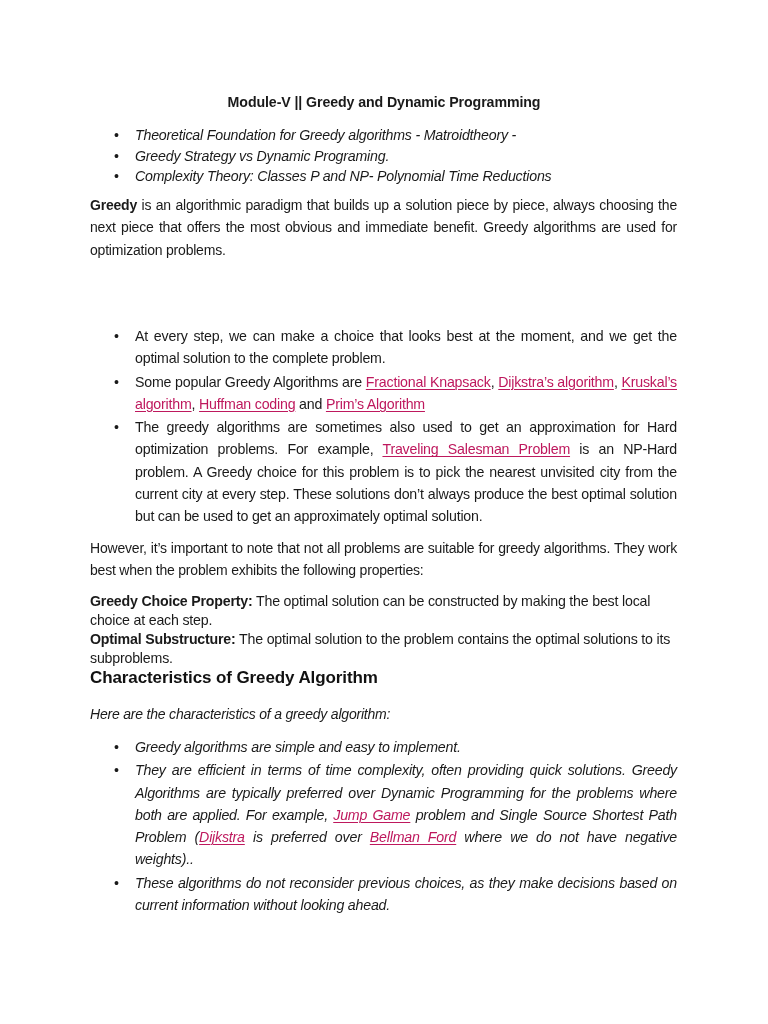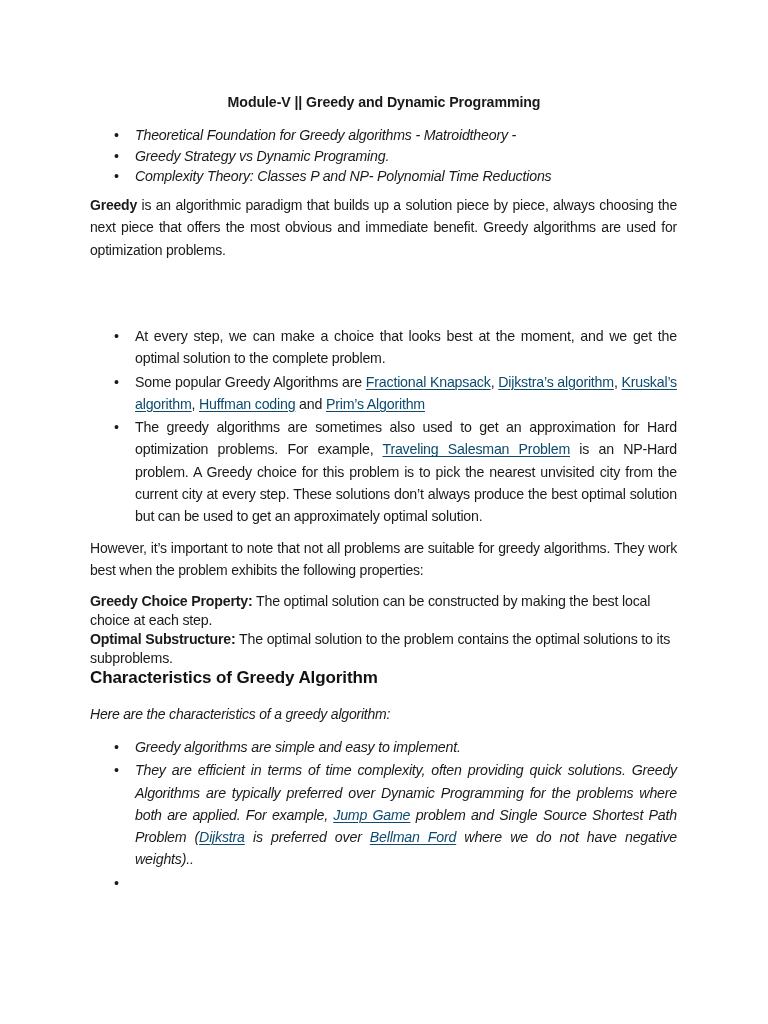--- a/index.html
+++ b/index.html
@@ -78,21 +78,21 @@
     }
     .blist li {
       position: relative;
       padding-left: 45px;
       text-align: justify;
       line-height: 22.3px;
       margin-bottom: 1px;
     }
     .blist.italic li { font-style: italic; }
     a.link {
-      color: #0c4a6e;
+      color: #be185d;
       text-decoration: underline;
       text-decoration-thickness: 1px;
       text-underline-offset: 2px;
     }
     b { font-weight: bold; }
     .prop {
       position: absolute;
       left: 90px;
       width: 587px;
       margin: 0;
@@ -165,16 +165,17 @@
     <li>
       <span class="bullet">•</span>
       <span>Greedy algorithms are simple and easy to implement.</span>
     </li>
     <li>
       <span class="bullet">•</span>
       <span>They are efficient in terms of time complexity, often providing quick solutions. Greedy Algorithms are typically preferred over Dynamic Programming for the problems where both are applied. For example, </span><a class="link" href="#">Jump Game</a><span> problem and Single Source Shortest Path Problem (</span><a class="link" href="#">Dijkstra</a><span> is preferred over </span><a class="link" href="#">Bellman Ford</a><span> where we do not have negative weights)..</span>
     </li>
     <li>
       <span class="bullet">•</span>
+      <span>These algorithms do not reconsider previous choices, as they make decisions based on current information without looking ahead.</span>
     </li>
   </ul>
 
 </div>
 
 </body></html>

